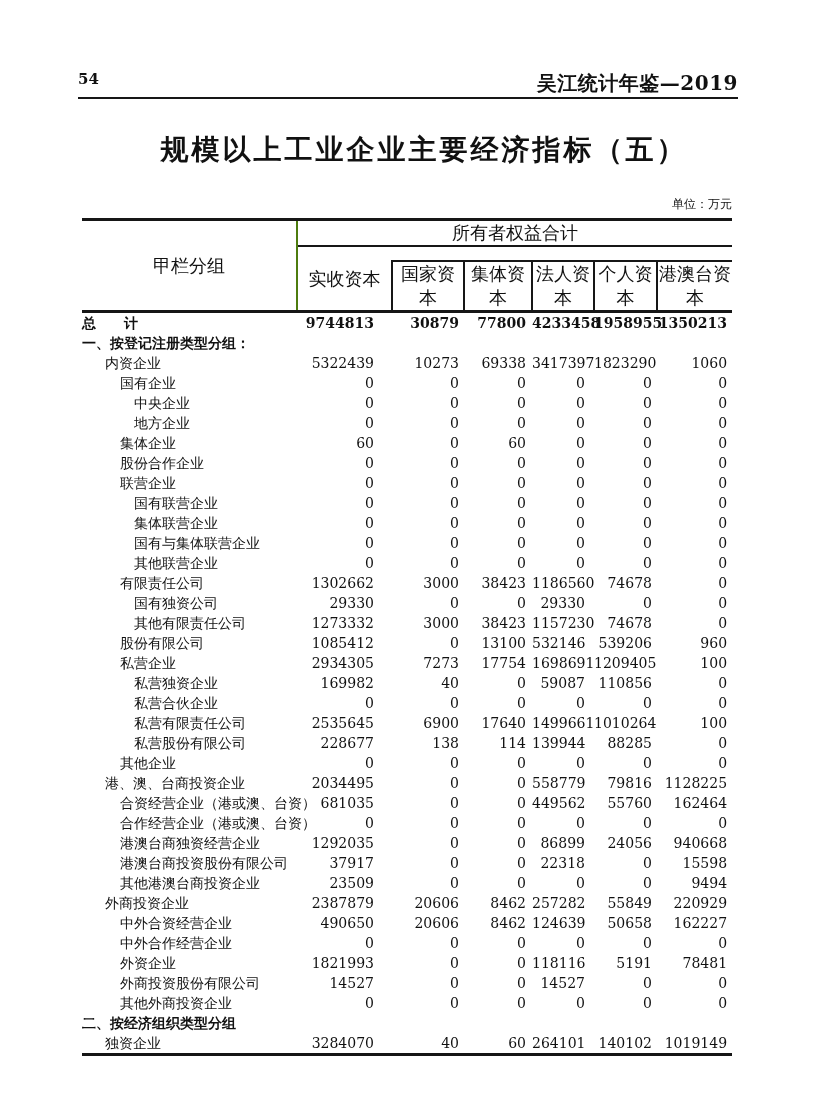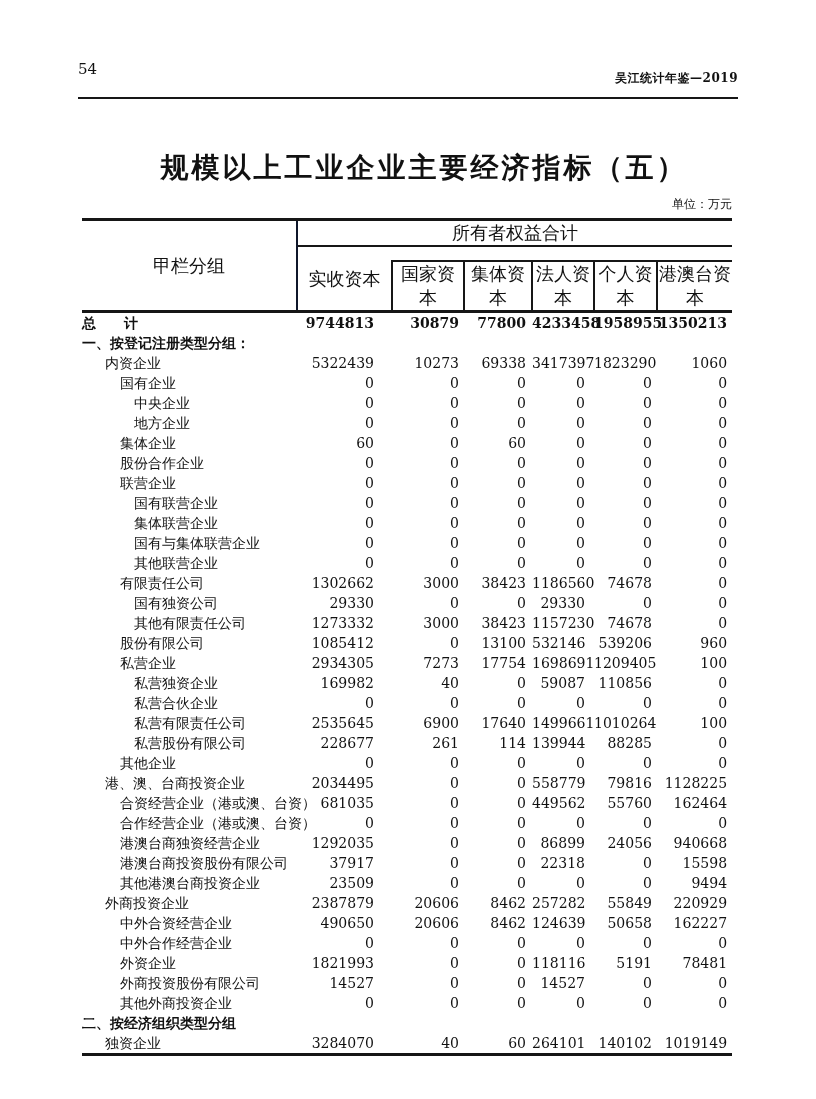--- a/index.html
+++ b/index.html
@@ -5,22 +5,22 @@
   html,body{margin:0;padding:0;background:#e8e8e8;}
   .page{
     position:relative;
     width:816px;height:1099px;
     background:#ffffff;
     font-family:"DejaVu Serif","Liberation Serif",serif;
     color:#111;
     overflow:hidden;
     margin:0 auto;
   }
-  .page-num{position:absolute;left:78px;top:60px;font-size:15px;}
-  .yearbook{position:absolute;right:78px;top:70px;font-size:12px;font-weight:bold;letter-spacing:.5px;}
+  .page-num{position:absolute;left:78px;top:70px;font-size:15px;font-weight:bold;}
+  .yearbook{position:absolute;right:78px;top:70px;font-size:20px;font-weight:bold;letter-spacing:.5px;}
   .head-rule{position:absolute;left:78px;right:78px;top:97px;height:2px;background:#161616;}
   .doc-title{
     position:absolute;left:0;right:0;top:131px;
     text-align:center;font-size:28px;font-weight:bold;letter-spacing:3px;
   }
   .unit-label{position:absolute;right:84px;top:196px;font-size:12px;}
 
   table.stat{
     position:absolute;left:82px;top:218px;
     width:650px;
@@ -33,21 +33,21 @@
   col.c-label{width:215px;}
   col.c1{width:95px;}
   col.c2{width:72px;}
   col.c3{width:68px;}
   col.c4{width:62px;}
   col.c5{width:63px;}
   col.c6{width:75px;}
 
   thead{border-bottom:3px solid #161616;}
   thead th{font-weight:normal;padding:0;text-align:center;vertical-align:middle;font-size:18px;}
-  th.group-col{border-right:2px solid #0f172a;}
+  th.group-col{border-right:2px solid #4d7c0f;}
   th.equity-total{border-bottom:2px solid #161616;height:24px;}
   th.paid-in{height:52px;}
   td.spacer{border-bottom:2px solid #161616;height:13px;padding:0;}
   th.subcol{border-left:2px solid #161616;height:39px;}
 
   tbody td{
     padding:0;height:20px;line-height:20px;
     text-align:right;white-space:nowrap;overflow:visible;
   }
   tbody td.label{text-align:left;}
@@ -65,21 +65,21 @@
   td.indent-2{padding-left:38px;}
   td.indent-3{padding-left:52px;}
 </style>
 </head>
 <body>
 
 <div class="page">
   <div class="page-num">54</div>
   <div class="yearbook">吴江统计年鉴—2019</div>
   <div class="head-rule"></div>
-  <h1 class="doc-title" style="margin:18px;padding-left:32px;">规模以上工业企业主要经济指标（五）</h1>
+  <h1 class="doc-title" style="margin:0;padding-left:32px;">规模以上工业企业主要经济指标（五）</h1>
   <div class="unit-label">单位：万元</div>
 
   <table class="stat">
     <colgroup>
       <col class="c-label">
         <col class="c1">
         <col class="c2">
         <col class="c3">
         <col class="c4">
         <col class="c5">
@@ -290,21 +290,21 @@
           <td>2535645</td>
           <td>6900</td>
           <td>17640</td>
           <td>1499661</td>
           <td>1010264</td>
           <td>100</td>
         </tr>
         <tr>
           <td class="label indent-3">私营股份有限公司</td>
           <td>228677</td>
-          <td>261</td>
+          <td>138</td>
           <td>114</td>
           <td>139944</td>
           <td>88285</td>
           <td>0</td>
         </tr>
         <tr>
           <td class="label indent-2">其他企业</td>
           <td>0</td>
           <td>0</td>
           <td>0</td>

